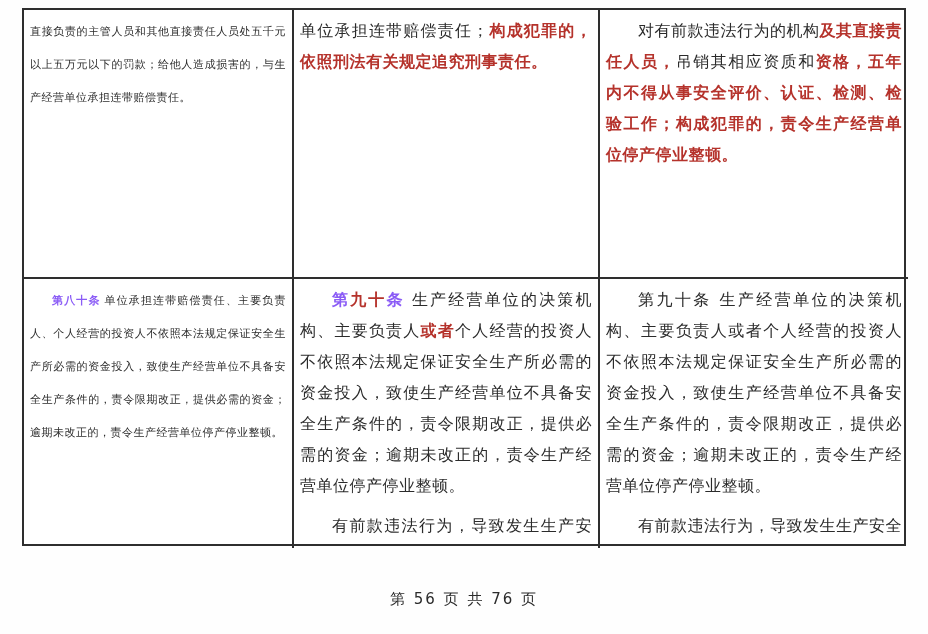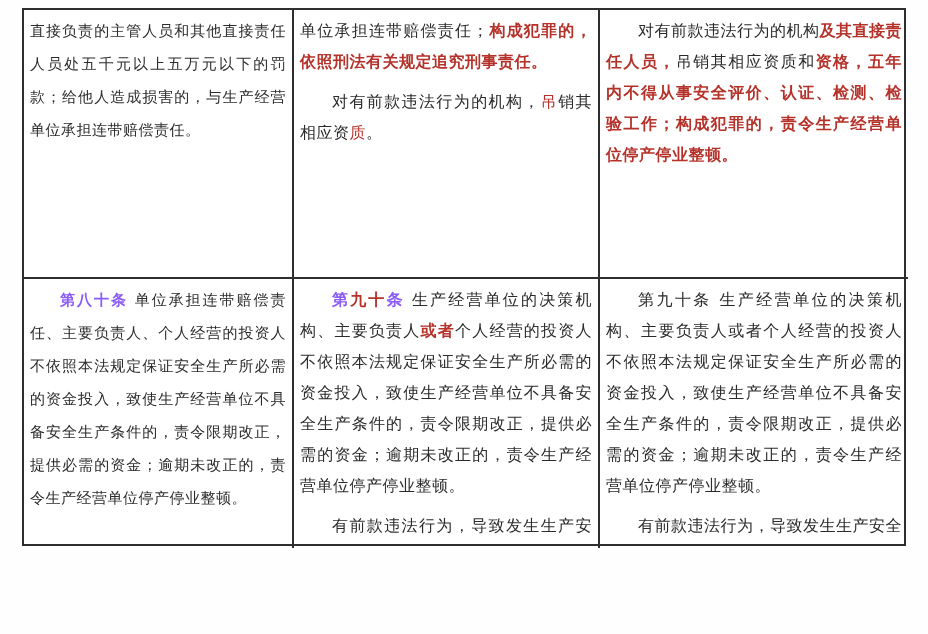--- a/index.html
+++ b/index.html
@@ -35,21 +35,21 @@
   }
   .cell {
     box-sizing: border-box;
     border-right: 2px solid #2e2e2e;
     border-bottom: 2px solid #2e2e2e;
     padding: 5px 6px 0 6px;
     overflow: hidden;
   }
   .cell.last-col { border-right: none; }
   .cell.last-row { border-bottom: none; }
-  .cell.col0 { font-size: 15px; line-height: 33px; }
+  .cell.col0 { font-size: 11px; line-height: 33px; font-family: Liberation Serif, serif; }
   .cell.col1, .cell.col2 { font-size: 16px; line-height: 31px; }
   .para {
     margin: 0 0 9px 0;
     text-align: justify;
     letter-spacing: 0.5px;
   }
   .para.indent { text-indent: 2em; }
   .run.black { color: #2b2b2b; }
   .run.black-bold { color: #8b5cf6; font-weight: bold; }
   .run.red { color: #b5322b; }
@@ -68,30 +68,30 @@
 </head>
 <body>
 
 <div class="page-frame">
   <div class="law-table">
       <div class="cell col0">
         <p class="para"><span class="run black">直接负责的主管人员和其他直接责任人员处五千元以上五万元以下的罚款；给他人造成损害的，与生产经营单位承担连带赔偿责任。</span></p>
       </div>
       <div class="cell col1">
         <p class="para"><span class="run black">单位承担连带赔偿责任；</span><span class="run red-bold">构成犯罪的，依照刑法有关规定追究刑事责任。</span></p>
-        <p class="para indent"><span class="run black">对有前款违法行为的机构，</span><span class="run red">吊</span><span class="run black">销其相应资</span><span class="run red">质</span><span class="run black">。</span></p>
       </div>
       <div class="cell col2 last-col">
         <p class="para indent"><span class="run black">对有前款违法行为的机构</span><span class="run red-bold">及其直接责任人员，</span><span class="run black">吊销其相应资质和</span><span class="run red-bold">资格，五年内不得从事安全评价、认证、检测、检验工作；构成犯罪的，责令生产经营单位停产停业整顿。</span></p>
       </div>
       <div class="cell col0 last-row">
         <p class="para indent"><span class="run black-bold">第八十条</span><span class="run black"> 单位承担连带赔偿责任、主要负责人、个人经营的投资人不依照本法规定保证安全生产所必需的资金投入，致使生产经营单位不具备安全生产条件的，责令限期改正，提供必需的资金；逾期未改正的，责令生产经营单位停产停业整顿。</span></p>
       </div>
       <div class="cell col1 last-row">
         <p class="para indent"><span class="run black-bold">第</span><span class="run red-bold">九十</span><span class="run black-bold">条</span><span class="run black"> 生产经营单位的决策机构、主要负责人</span><span class="run red-bold">或者</span><span class="run black">个人经营的投资人不依照本法规定保证安全生产所必需的资金投入，致使生产经营单位不具备安全生产条件的，责令限期改正，提供必需的资金；逾期未改正的，责令生产经营单位停产停业整顿。</span></p>
         <p class="para indent"><span class="run black">有前款违法行为，导致发生生产安全</span></p>
       </div>
       <div class="cell col2 last-col last-row">
         <p class="para indent"><span class="run black">第九十条</span><span class="run black"> 生产经营单位的决策机构、主要负责人或者个人经营的投资人不依照本法规定保证安全生产所必需的资金投入，致使生产经营单位不具备安全生产条件的，责令限期改正，提供必需的资金；逾期未改正的，责令生产经营单位停产停业整顿。</span></p>
         <p class="para indent"><span class="run black">有前款违法行为，导致发生生产安全</span></p>
       </div>
     </div>
+  <div class="footer">第 56 页 共 76 页</div>
 </div>
 
 </body></html>

